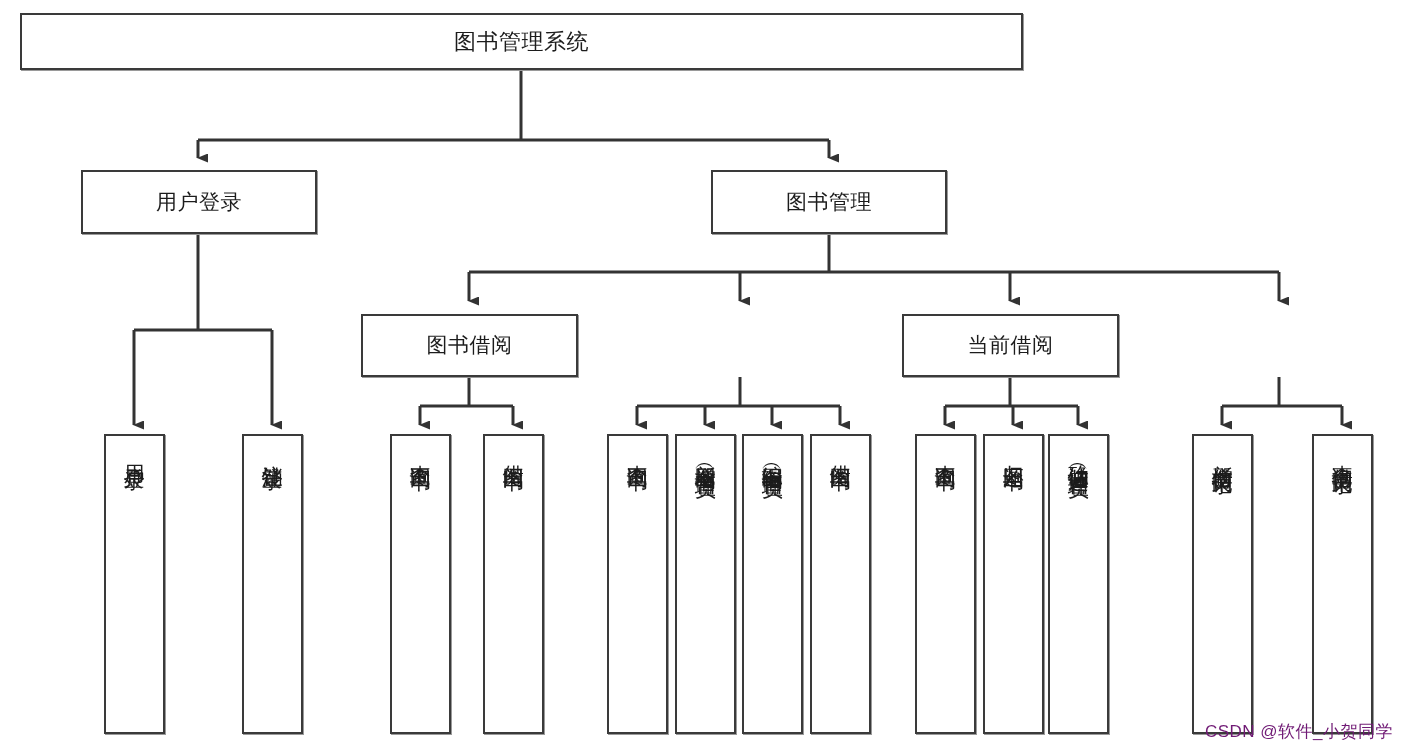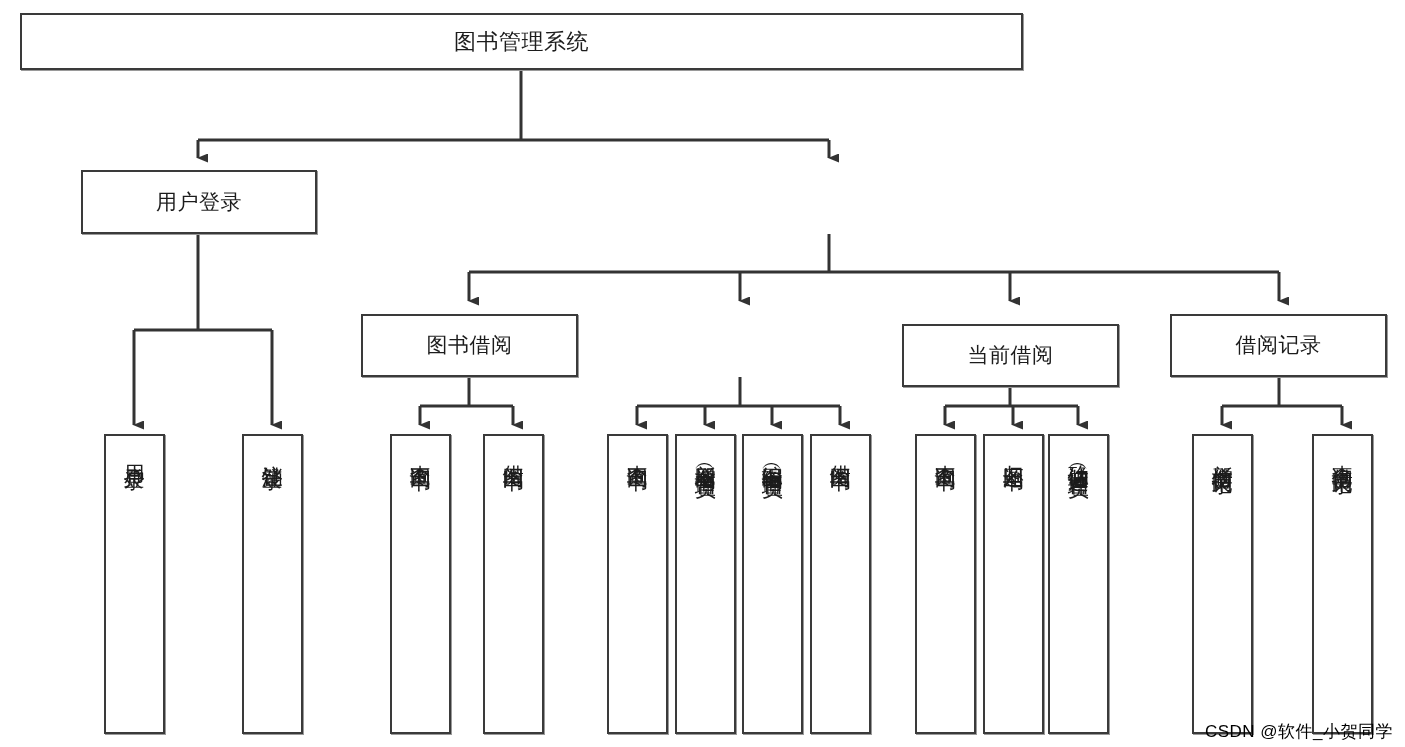--- a/index.html
+++ b/index.html
@@ -57,21 +57,21 @@
     font-size: 21px;
     line-height: 1.22;
     letter-spacing: 2px;
     max-height: 100%;
   }
   .watermark {
     position: absolute;
     right: 12px;
     bottom: 4px;
     font-size: 17px;
-    color: #000000;
+    color: #701a75;
     white-space: nowrap;
     letter-spacing: 0.5px;
   }
 </style>
 </head>
 <body>
 
 <div id="diagram-root">
 
   <svg id="flow-svg" viewBox="0 0 1405 747" xmlns="http://www.w3.org/2000/svg">
@@ -124,29 +124,29 @@
     </g>
   </svg>
 
   <div class="node-box node-h node-root" style="left:20px; top:13px; width:1003px; height:57px;">
     <span class="node-label">图书管理系统</span>
   </div>
 
   <div class="node-box node-h" style="left:81px; top:170px; width:236px; height:64px;">
     <span class="node-label">用户登录</span>
   </div>
+  <div class="node-box node-h" style="left:711px; top:170px; width:236px; height:64px;">
+    <span class="node-label">图书管理</span>
+  </div>
 
   <div class="node-box node-h" style="left:361px; top:314px; width:217px; height:63px;">
     <span class="node-label">图书借阅</span>
   </div>
-  <div class="node-box node-h" style="left:902px; top:324px; width:217px; height:63px;">
+  <div class="node-box node-h" style="left:902px; top:314px; width:217px; height:63px;">
     <span class="node-label">当前借阅</span>
-  </div>
-  <div class="node-box node-h" style="left:1170px; top:314px; width:217px; height:63px;">
-    <span class="node-label">借阅记录</span>
   </div>
 
   <div class="node-box node-v" style="left:104px; top:434px; width:61px; height:300px;">
     <span class="node-label">用户登录</span>
   </div>
   <div class="node-box node-v" style="left:242px; top:434px; width:61px; height:300px;">
     <span class="node-label">注销登录</span>
   </div>
 
   <div class="node-box node-v" style="left:390px; top:434px; width:61px; height:300px;">

